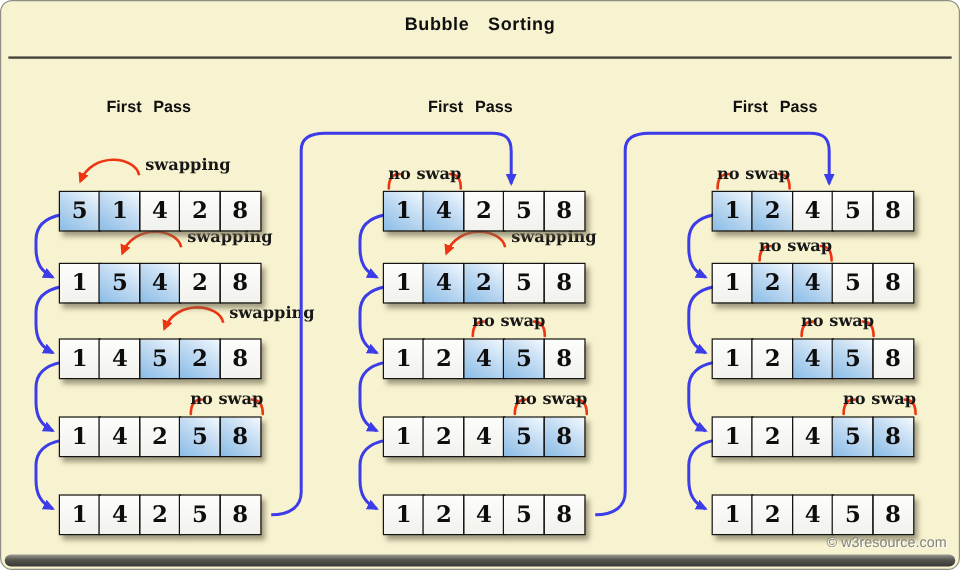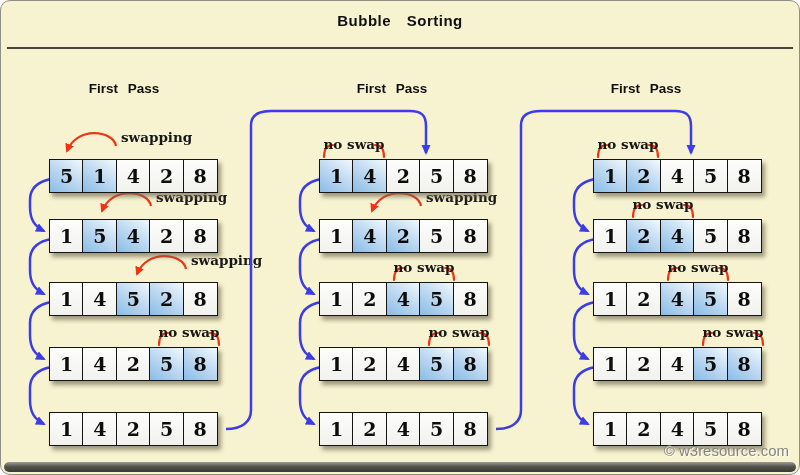--- a/index.html
+++ b/index.html
@@ -32,21 +32,21 @@
     font-family:"DejaVu Serif",serif;font-weight:bold;font-size:19px;color:#0d0d0d;
     background:linear-gradient(180deg,#fdfdfc 0%,#f1f1ed 100%);
   }
   .cell:first-child{margin-left:0;}
   .cell.hl{background:linear-gradient(215deg,#f2f9fe 0%,#c2dbf2 45%,#8abce6 100%);}
   .bottom-bar{
     position:absolute;left:3px;right:3px;bottom:2px;height:10px;border-radius:5px;
     background:linear-gradient(180deg,#9d9d96 0%,#55554f 45%,#3a3a36 100%);
   }
   .watermark{
-    position:absolute;right:10px;bottom:15px;font-size:15px;color:#84847a;
+    position:absolute;right:10px;bottom:15px;font-size:12px;color:#84847a;
     text-shadow:1px 1px 0 rgba(255,255,255,.9);
   }
 </style>
 </head>
 <body>
 
 <div class="canvas">
   <div class="title">Bubble Sorting</div>
   <div class="title-rule"></div>
 

